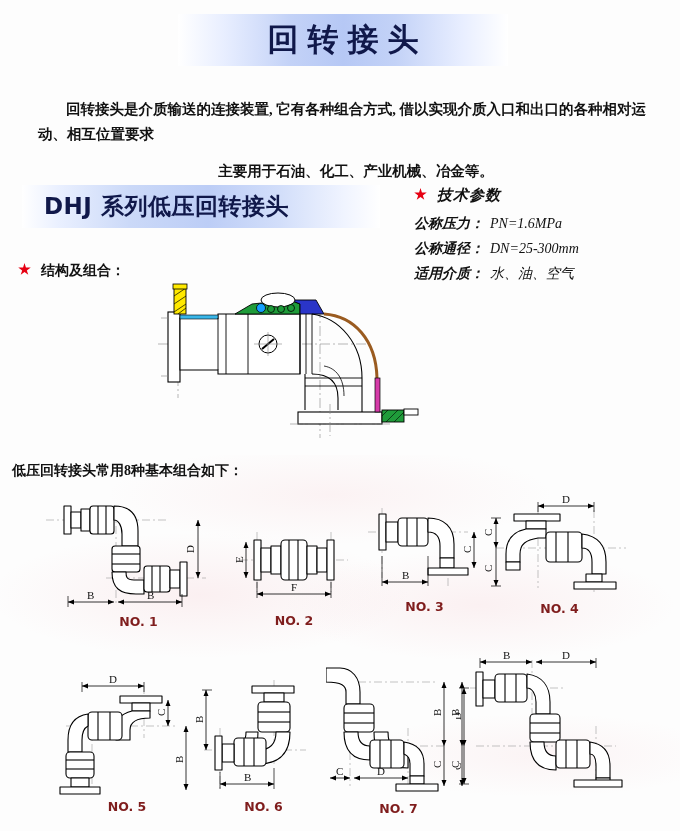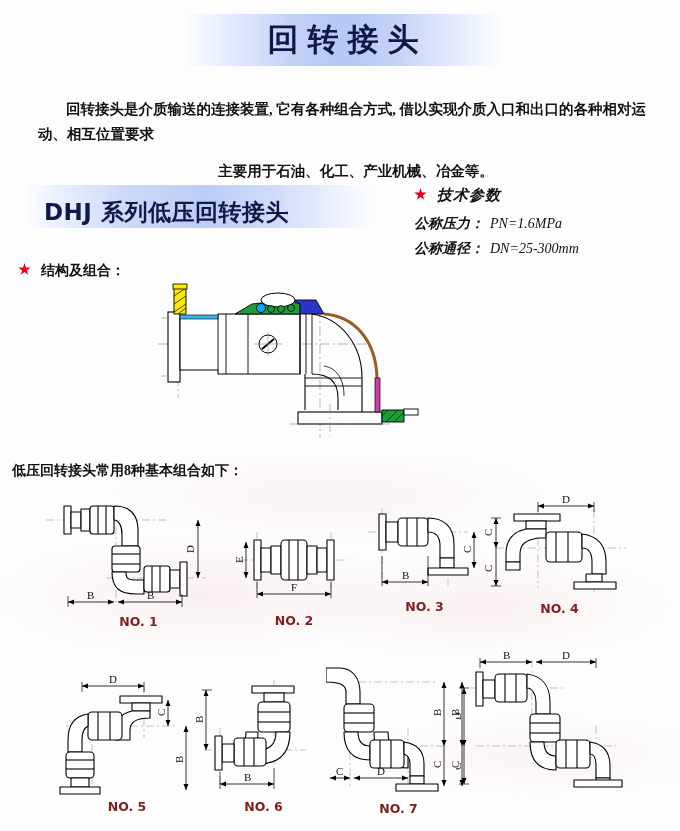--- a/index.html
+++ b/index.html
@@ -65,21 +65,21 @@
   .intro .p2 { text-indent: 28px; margin-top: 2px; text-align: center; }
 
   
   .dhj-banner {
     position: absolute;
     left: 22px; top: 185px;
     width: 358px; height: 43px;
     background: linear-gradient(to right,
         #ffffff 0%, #eaf0ff 10%, #cbd9f8 30%, #bccdf6 52%,
         #d2defa 72%, #f0f4ff 90%, #ffffff 100%);
-    display: flex; align-items: flex-end;
+    display: flex; align-items: center;
   }
   .dhj-banner .txt {
     font-family: "DejaVu Sans", sans-serif;
     font-weight: bold;
     font-size: 23px;
     color: #10184a;
     padding-left: 22px;
     letter-spacing: 0.5px;
   }
 
@@ -174,20 +174,23 @@
 
 <div class="tech">
   <div class="head">
     <span class="star"></span><span class="label">技术参数</span>
   </div>
   <div class="row">
     <span class="k">公称压力：</span><span class="v">PN=1.6MPa</span>
   </div>
   <div class="row">
     <span class="k">公称通径：</span><span class="v">DN=25-300mm</span>
+  </div>
+  <div class="row">
+    <span class="k">适用介质：</span><span class="v">水、油、空气</span>
   </div>
 </div>
 
 <div class="struct-label">
   <span class="star"></span><span class="label">结构及组合：</span>
 </div>
 
 <div class="main-drawing">
 <svg width="300" height="175" viewBox="0 0 300 175">
   <g stroke="#000" fill="none" stroke-width="1.1">

